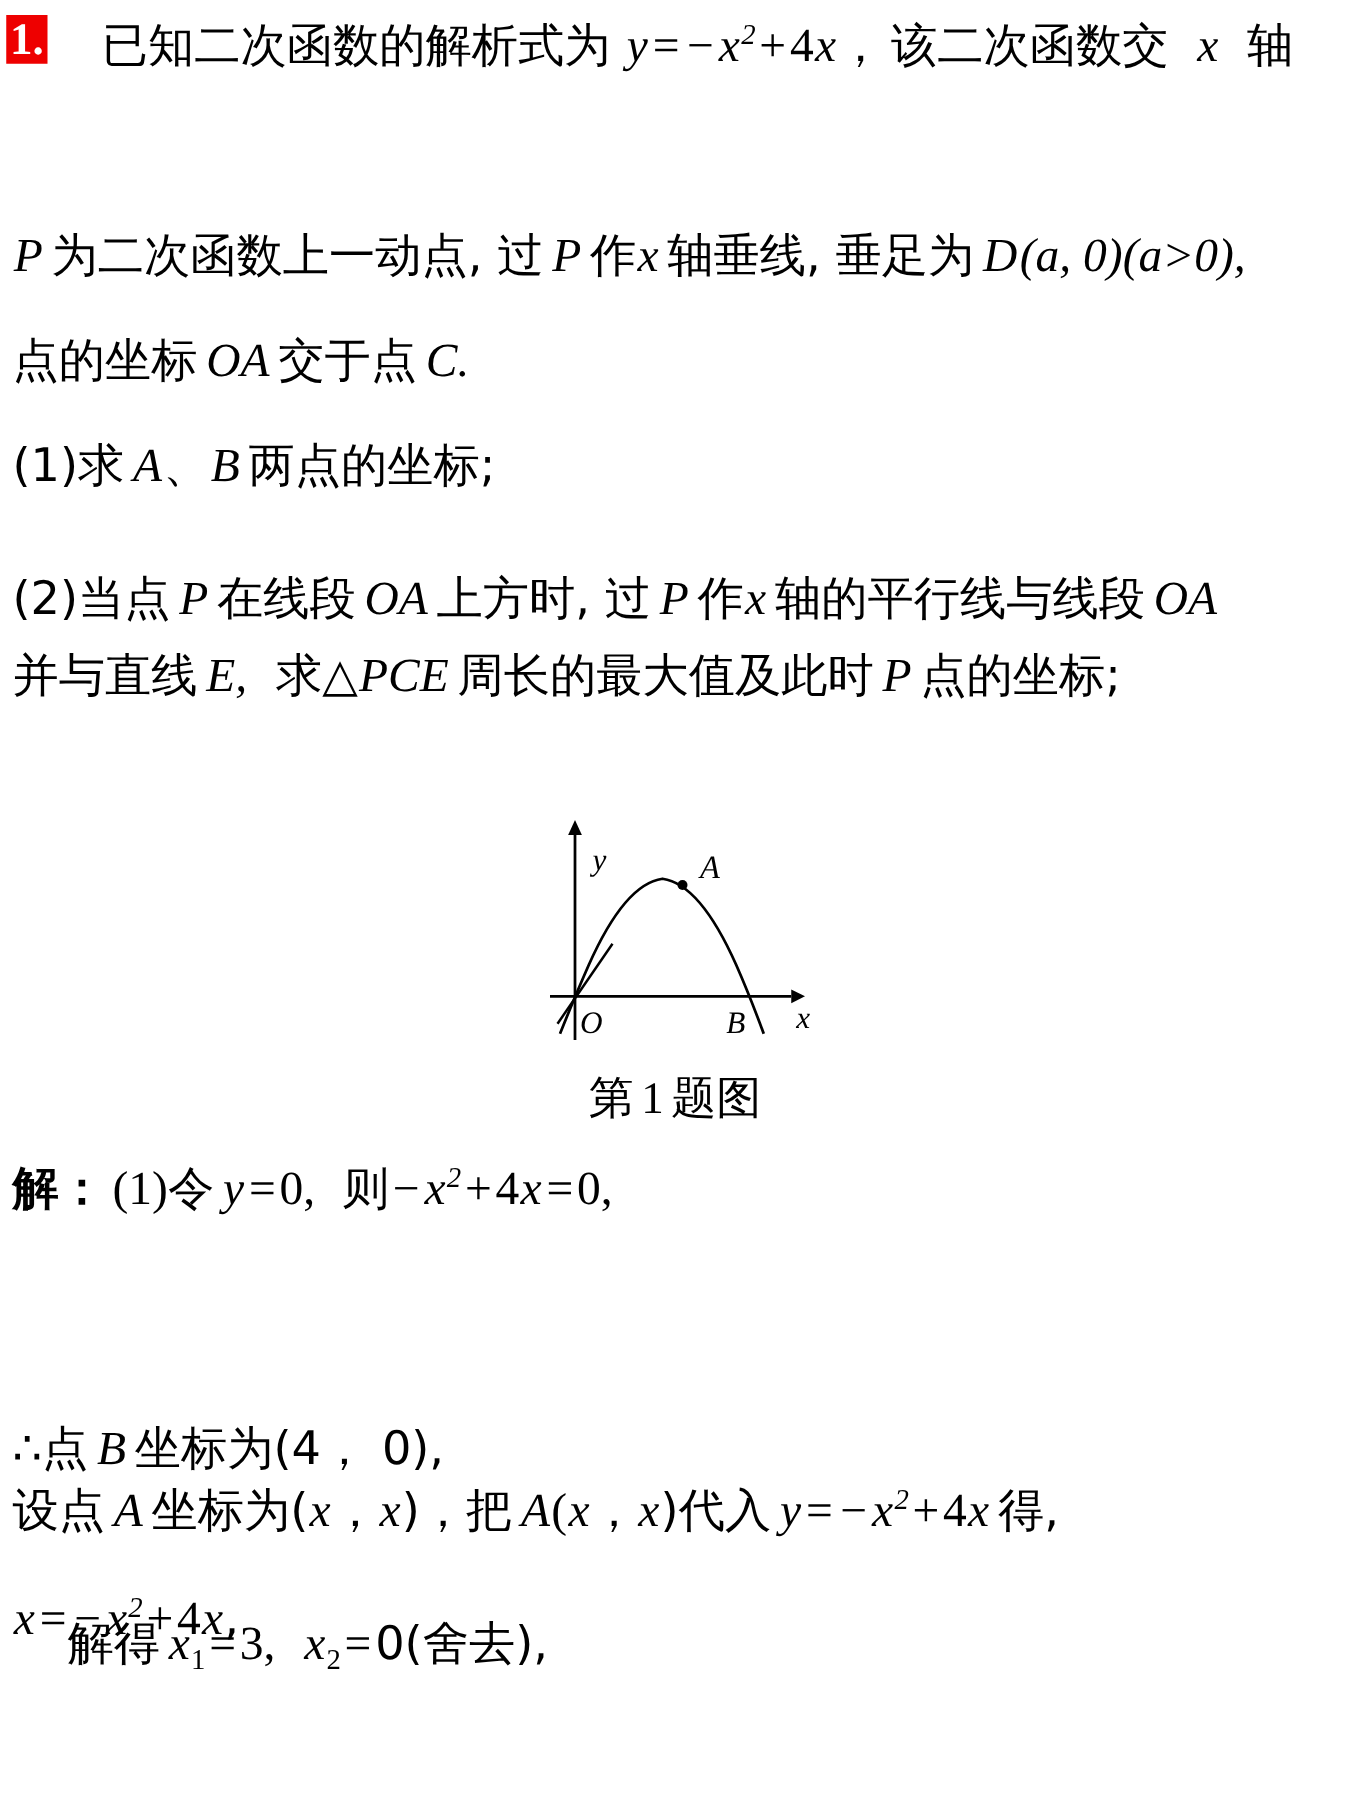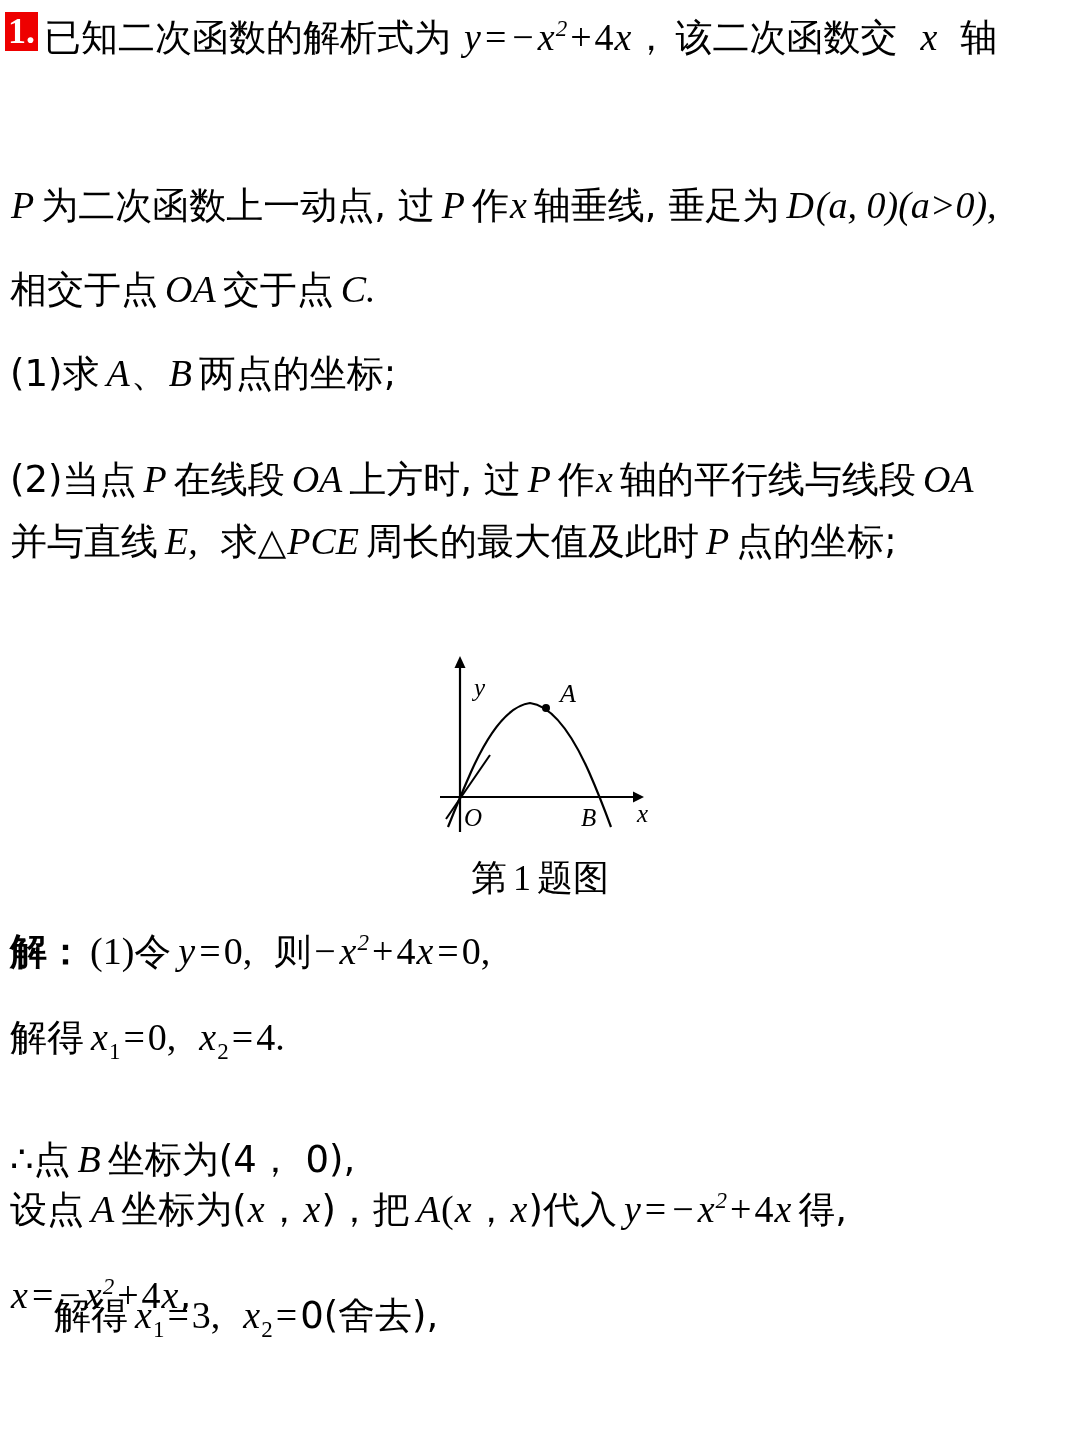--- a/index.html
+++ b/index.html
@@ -113,31 +113,31 @@
     padding: 0 6px;
   }
 </style>
 </head>
 <body>
 
 <div class="page">
 
   <span class="qnum">1.</span>
 
-  <div class="line" style="left:44px; top:14px; width:1028px;">
+  <div class="line" style="left:44px; top:14px; width:1028px;text-align:center;">
     <span class="cn">已知二次函数的解析式为</span><span class="sp"></span><span class="mi">y</span><span class="op">=</span><span class="op">−</span><span class="mi">x</span><sup class="exp">2</sup><span class="op">+</span><span class="mn">4</span><span class="mi">x</span><span class="cn">，</span><span class="sp-s"></span><span class="cn">该二次函数交</span><span class="sp-l"></span><span class="mi">x</span><span class="sp-l"></span><span class="cn">轴</span>
   </div>
 
 
   <div class="line" style="top:182px;">
     <span class="mi">P</span><span class="sp-s"></span><span class="cn">为二次函数上一动点, 过</span><span class="sp-s"></span><span class="mi">P</span><span class="sp-s"></span><span class="cn">作</span><span class="mi">x</span><span class="sp-s"></span><span class="cn">轴垂线, 垂足为</span><span class="sp-s"></span><span class="mi">D</span><span class="mi">(a, 0)(a&gt;0),</span>
   </div>
 
   <div class="line" style="top:266px;">
-    <span class="cn">相交于点</span><span class="sp-s"></span><span class="mi">OA</span><span class="sp-s"></span><span class="cn">交于点</span><span class="sp-s"></span><span class="mi">C.</span>
+    <span class="cn">点的坐标</span><span class="sp-s"></span><span class="mi">OA</span><span class="sp-s"></span><span class="cn">交于点</span><span class="sp-s"></span><span class="mi">C.</span>
   </div>
 
   <div class="line" style="top:350px;">
     <span class="cn">(1)求</span><span class="sp-s"></span><span class="mi">A</span><span class="cn">、</span><span class="mi">B</span><span class="sp-s"></span><span class="cn">两点的坐标;</span>
   </div>
 
   <div class="line" style="top:456px;">
     <span class="cn">(2)当点</span><span class="sp-s"></span><span class="mi">P</span><span class="sp-s"></span><span class="cn">在线段</span><span class="sp-s"></span><span class="mi">OA</span><span class="sp-s"></span><span class="cn">上方时, 过</span><span class="sp-s"></span><span class="mi">P</span><span class="sp-s"></span><span class="cn">作</span><span class="mi">x</span><span class="sp-s"></span><span class="cn">轴的平行线与线段</span><span class="sp-s"></span><span class="mi">OA</span>
   </div>
 
@@ -170,23 +170,20 @@
   </div>
 
   <div class="fig-caption">
     <span>第</span><span class="capnum">1</span><span>题图</span>
   </div>
 
   <div class="line" style="top:928px;">
     <span class="bold-cn">解：</span><span class="sp-s"></span><span class="mn">(1)</span><span class="cn">令</span><span class="sp-s"></span><span class="mi">y</span><span class="op">=</span><span class="mn">0,</span><span class="sp-l"></span><span class="cn">则</span><span class="op">−</span><span class="mi">x</span><sup class="exp">2</sup><span class="op">+</span><span class="mn">4</span><span class="mi">x</span><span class="op">=</span><span class="mn">0,</span>
   </div>
 
-  <div class="line" style="top:1014px;">
-    <span class="cn">解得</span><span class="sp-s"></span><span class="mi">x</span><sub class="idx">1</sub><span class="op">=</span><span class="mn">0,</span><span class="sp-l"></span><span class="mi">x</span><sub class="idx">2</sub><span class="op">=</span><span class="mn">4.</span>
-  </div>
 
   <div class="line" style="top:1136px;">
     <span class="cn">∴点</span><span class="sp-s"></span><span class="mi">B</span><span class="sp-s"></span><span class="cn">坐标为(4， 0),</span>
   </div>
 
   <div class="line" style="top:1186px;">
     <span class="cn">设点</span><span class="sp-s"></span><span class="mi">A</span><span class="sp-s"></span><span class="cn">坐标为(</span><span class="mi">x</span><span class="cn">，</span><span class="mi">x</span><span class="cn">)，把</span><span class="sp-s"></span><span class="mi">A</span><span class="mn">(</span><span class="mi">x</span><span class="cn">，</span><span class="mi">x</span><span class="cn">)代入</span><span class="sp-s"></span><span class="mi">y</span><span class="op">=</span><span class="op">−</span><span class="mi">x</span><sup class="exp">2</sup><span class="op">+</span><span class="mn">4</span><span class="mi">x</span><span class="sp-s"></span><span class="cn">得,</span>
   </div>
 
   <div class="line" style="top:1272px;">

